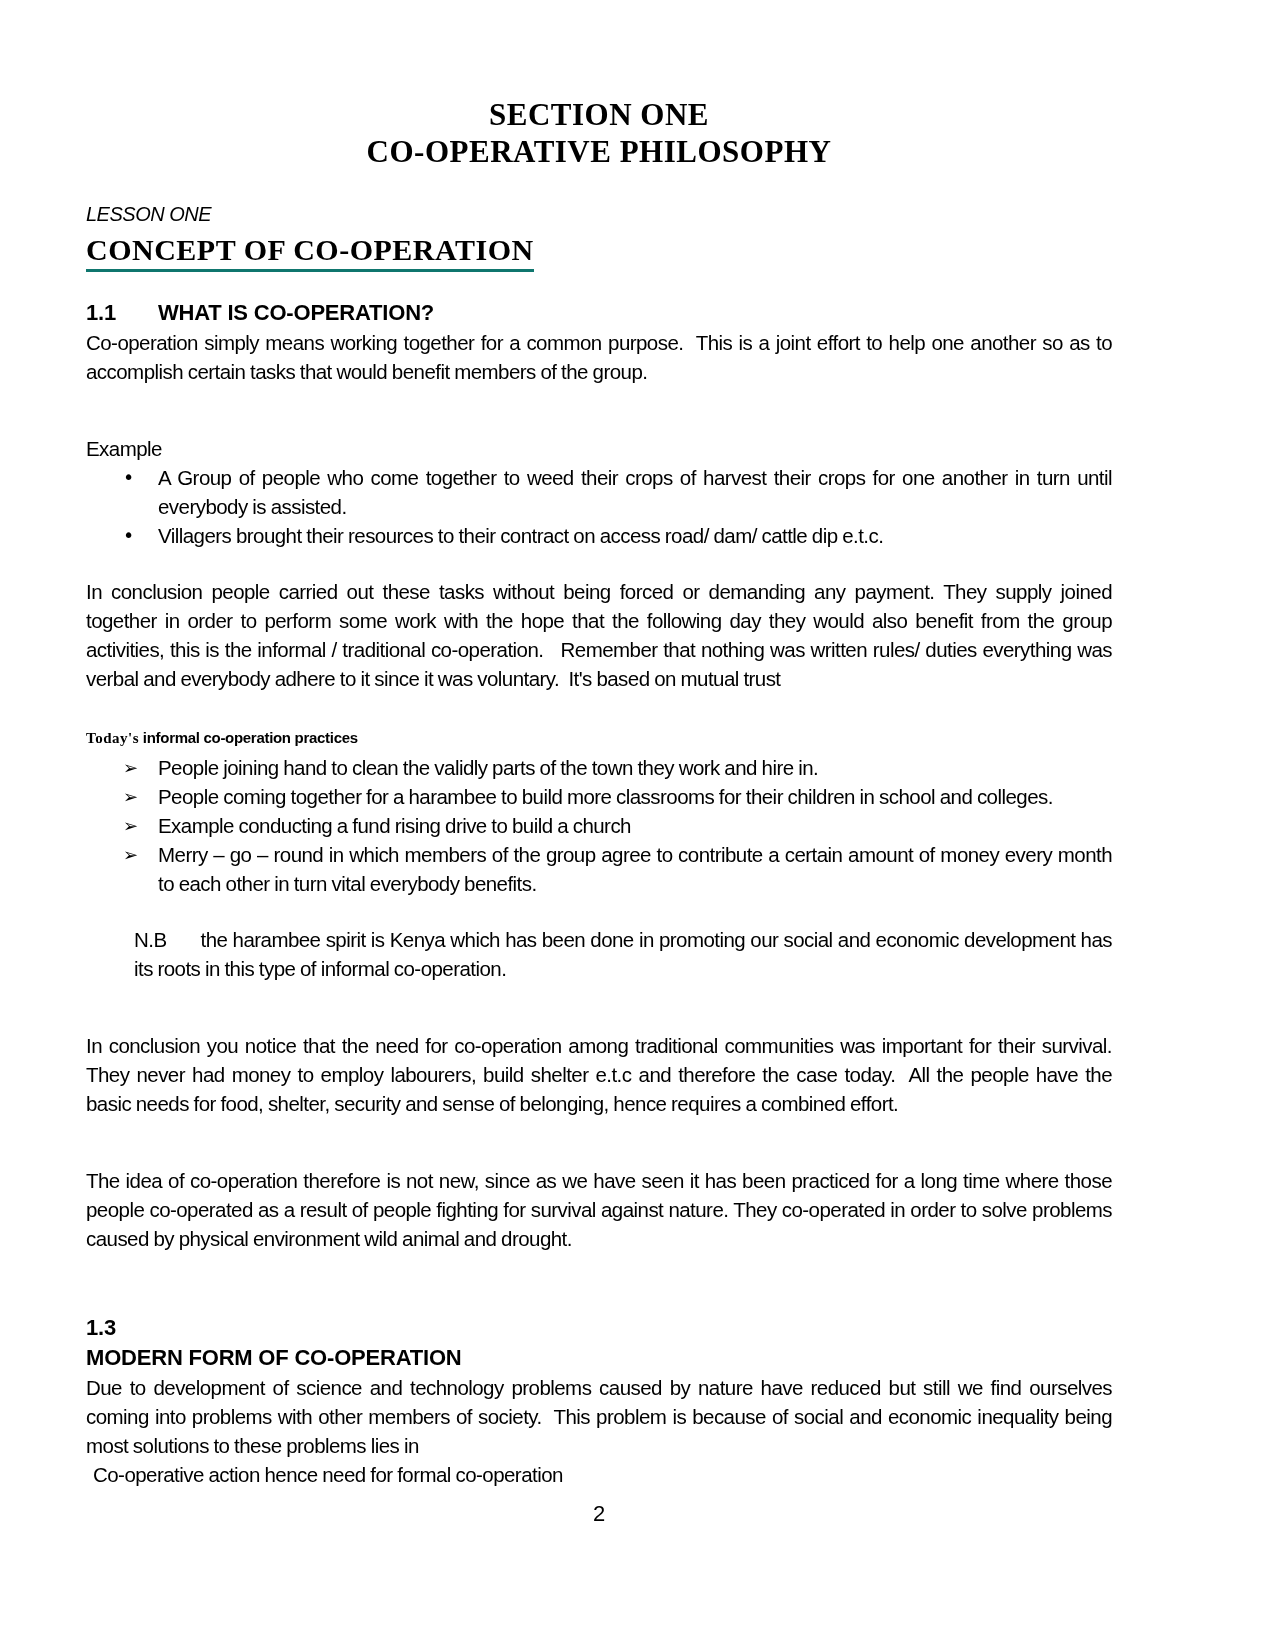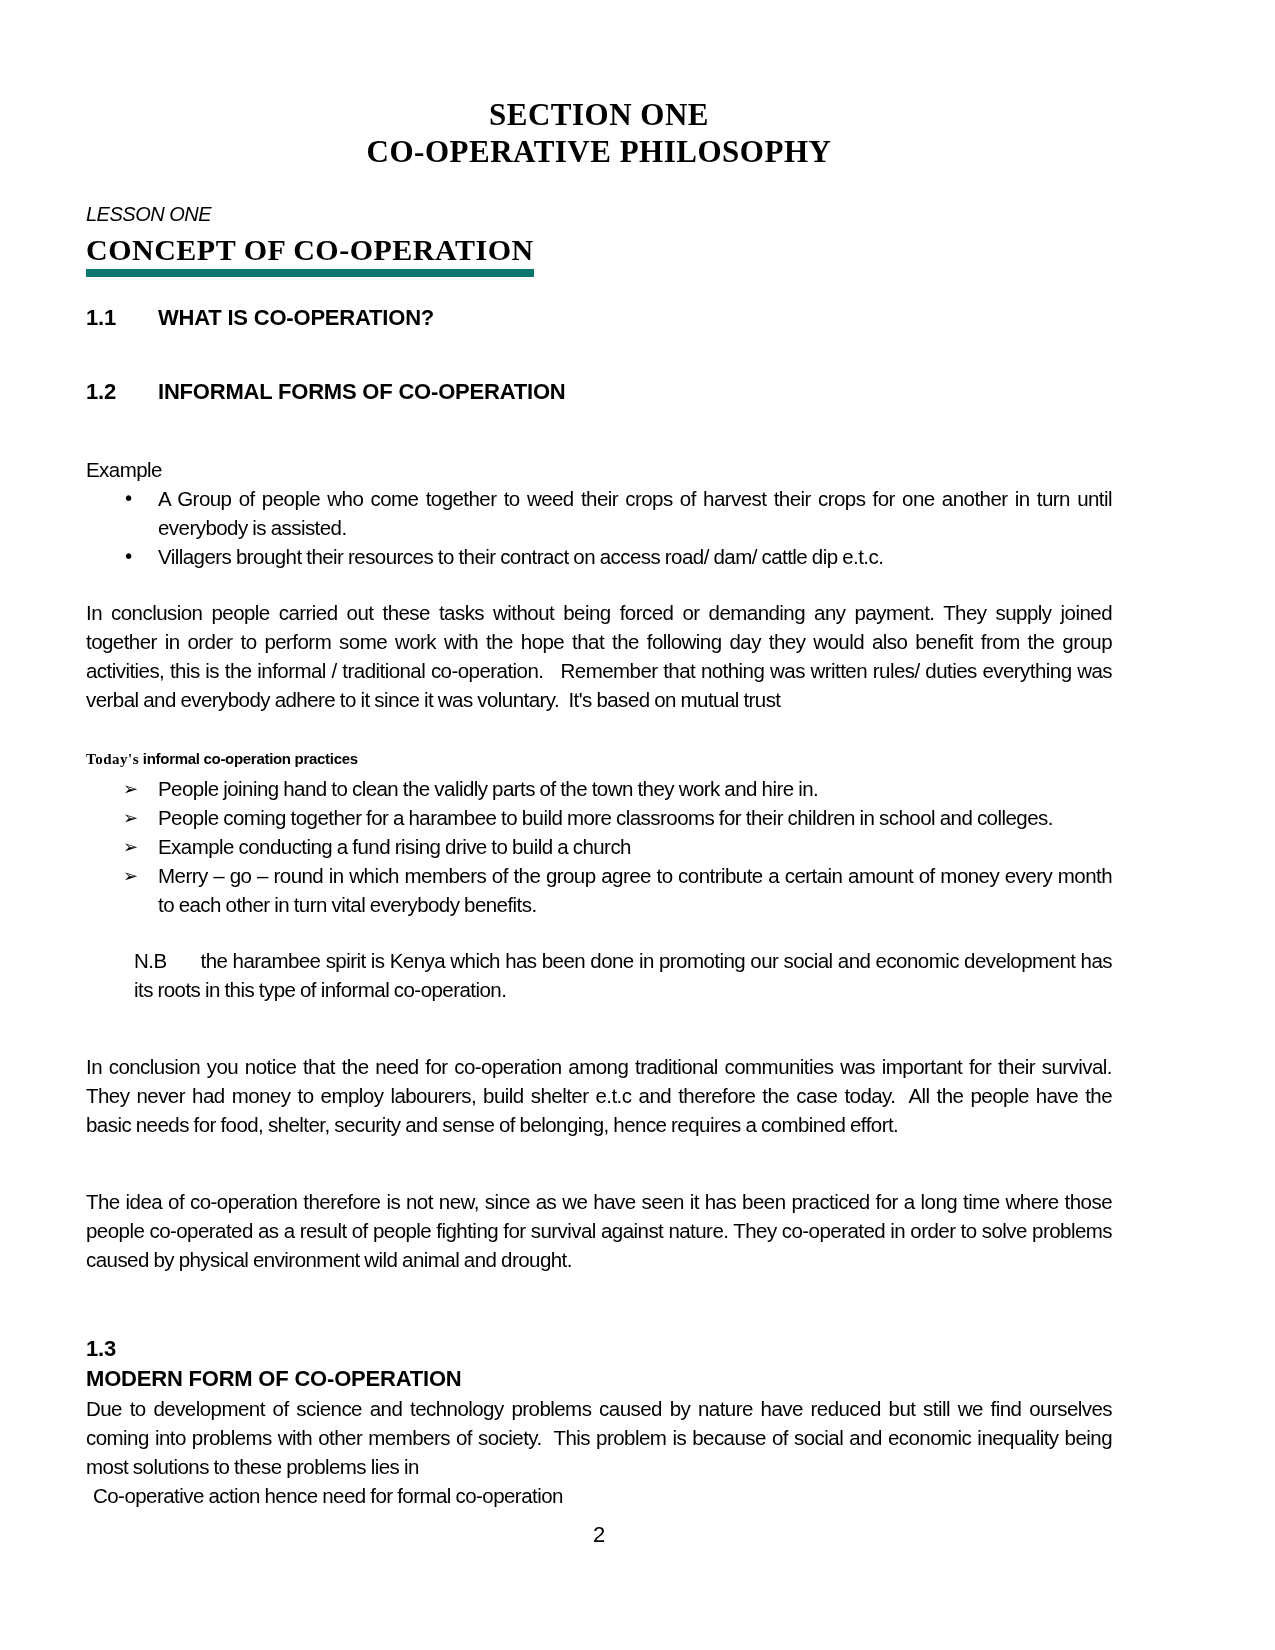--- a/index.html
+++ b/index.html
@@ -41,21 +41,21 @@
   .lesson-title {
     margin-top: 4px;
     font-family: "Liberation Serif", serif;
     font-weight: 700;
     font-size: 30px;
     line-height: 34px;
     letter-spacing: 0.5px;
   }
   .lesson-title .underl {
     display: inline-block;
-    border-bottom: 8px solid #0f766e;
+    border-bottom: 3px solid #0f766e;
     padding-bottom: 2px;
   }
   
   .sec-heading {
     display: flex;
     margin-top: 26px;
     font-weight: 700;
     font-size: 22px;
     line-height: 30px;
     letter-spacing: -0.2px;
@@ -136,25 +136,22 @@
 
   <div class="lesson-label">LESSON ONE</div>
   <div class="lesson-title">
     <span class="underl">CONCEPT OF CO-OPERATION</span>
   </div>
 
   <div class="sec-heading">
     <span class="sec-num">1.1</span>
     <span class="sec-text">WHAT IS CO-OPERATION?</span>
   </div>
-
-  <div class="sec-heading gap-2">
-    <span class="sec-num">1.2</span>
-    <span class="sec-text">INFORMAL FORMS OF CO-OPERATION</span>
-  </div>
+  <p class="body just">Co-operation simply means working together for a common purpose.  This is a joint effort to help one another so as to accomplish certain tasks that would benefit members of the group.</p>
+
 
   <p class="body mt-2line">Example</p>
   <ul class="doc-list">
     <li>
       <span class="marker dot">•</span>
       <span class="li-text">A Group of people who come together to weed their crops of harvest their crops for one another in turn until everybody is assisted.</span>
     </li>
     <li>
       <span class="marker dot">•</span>
       <span class="li-text">Villagers brought their resources to their contract on access road/ dam/ cattle dip e.t.c.</span>

